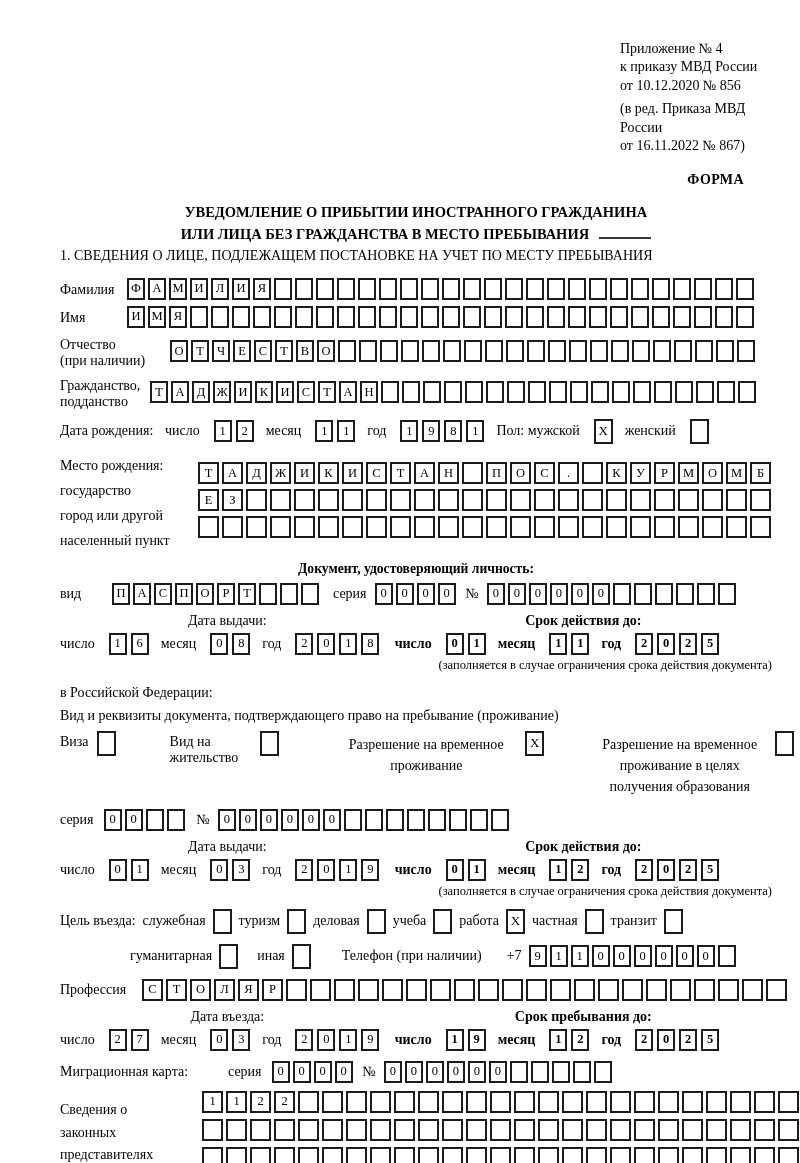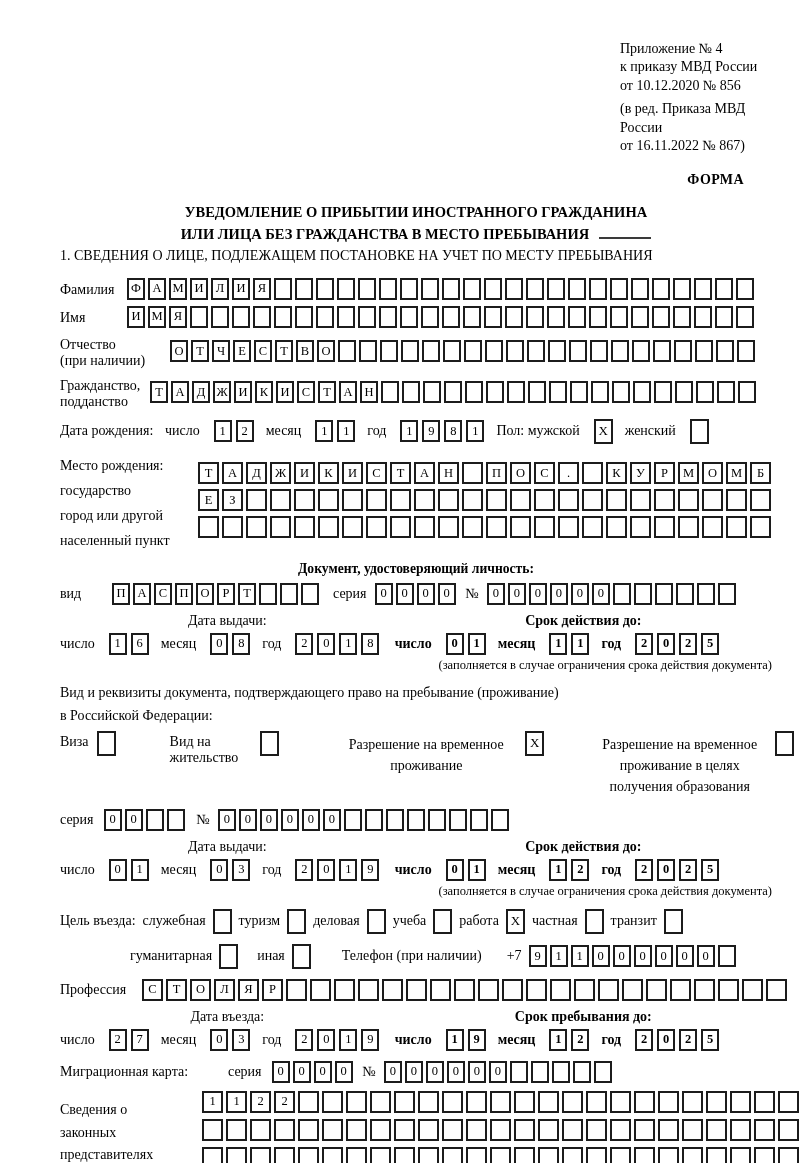--- a/index.html
+++ b/index.html
@@ -455,22 +455,22 @@
                 <span class="cell">2</span>
                 <span class="cell">5</span>
               </span>
             </span>
         </div>
       </div>
     </div>
     <div class="note-right">(заполняется в случае ограничения срока действия документа)</div>
 
     <div class="intro">
+      <div>в Российской Федерации:</div>
       <div>Вид и реквизиты документа, подтверждающего право на пребывание (проживание)</div>
-      <div>в Российской Федерации:</div>
     </div>
 
     <div class="optrow">
       <span class="opt">
         <span class="olbl">Виза</span>
         <span class="cell cb"></span>
       </span>
       <span class="opt" style="margin-left:22px">
         <span class="olbl">Вид на жительство</span>
         <span class="cell cb" style="margin-left:14px"></span>

